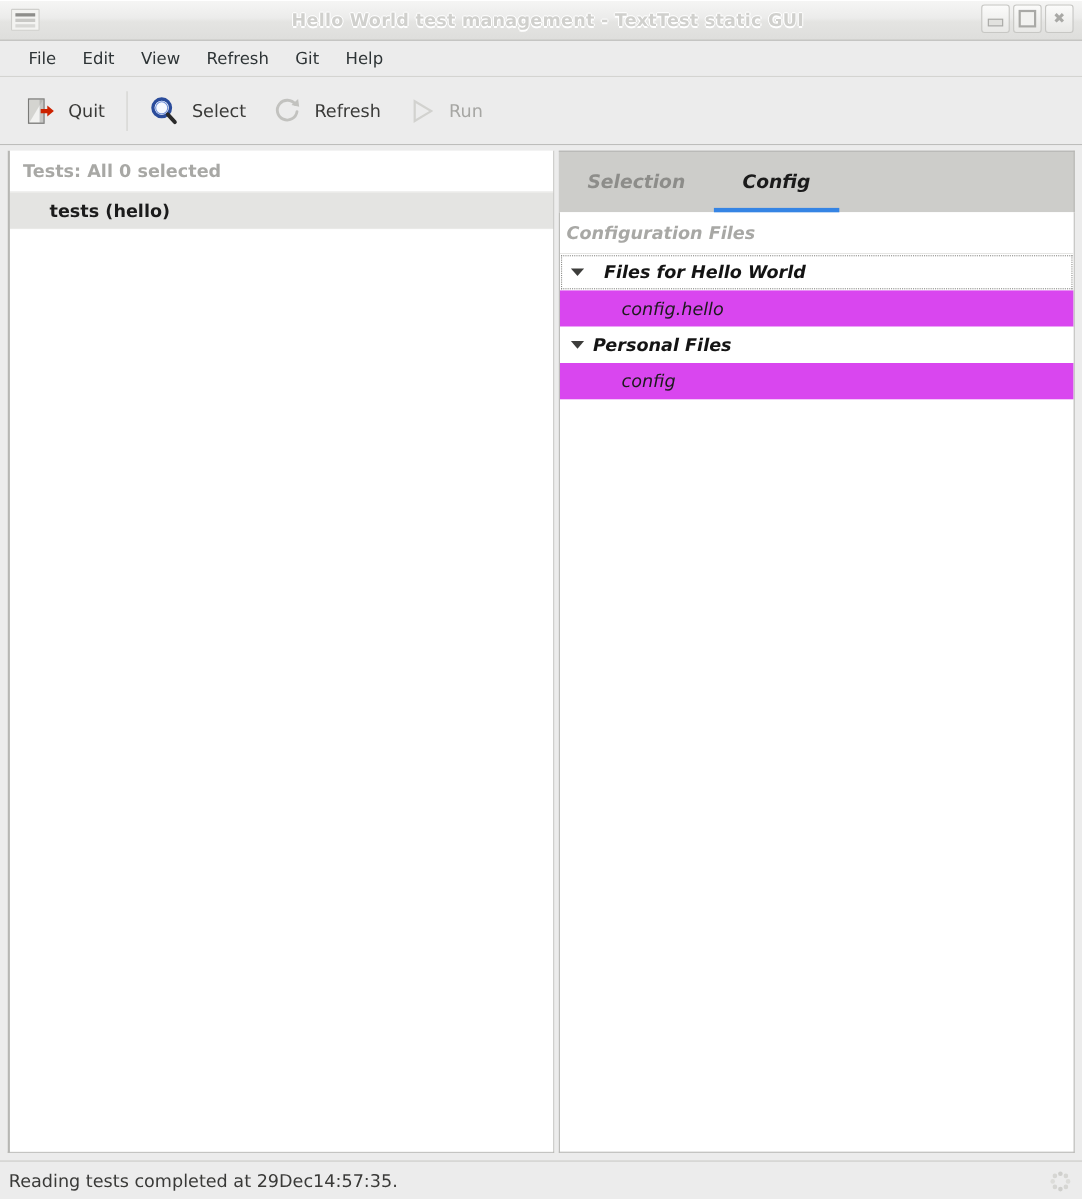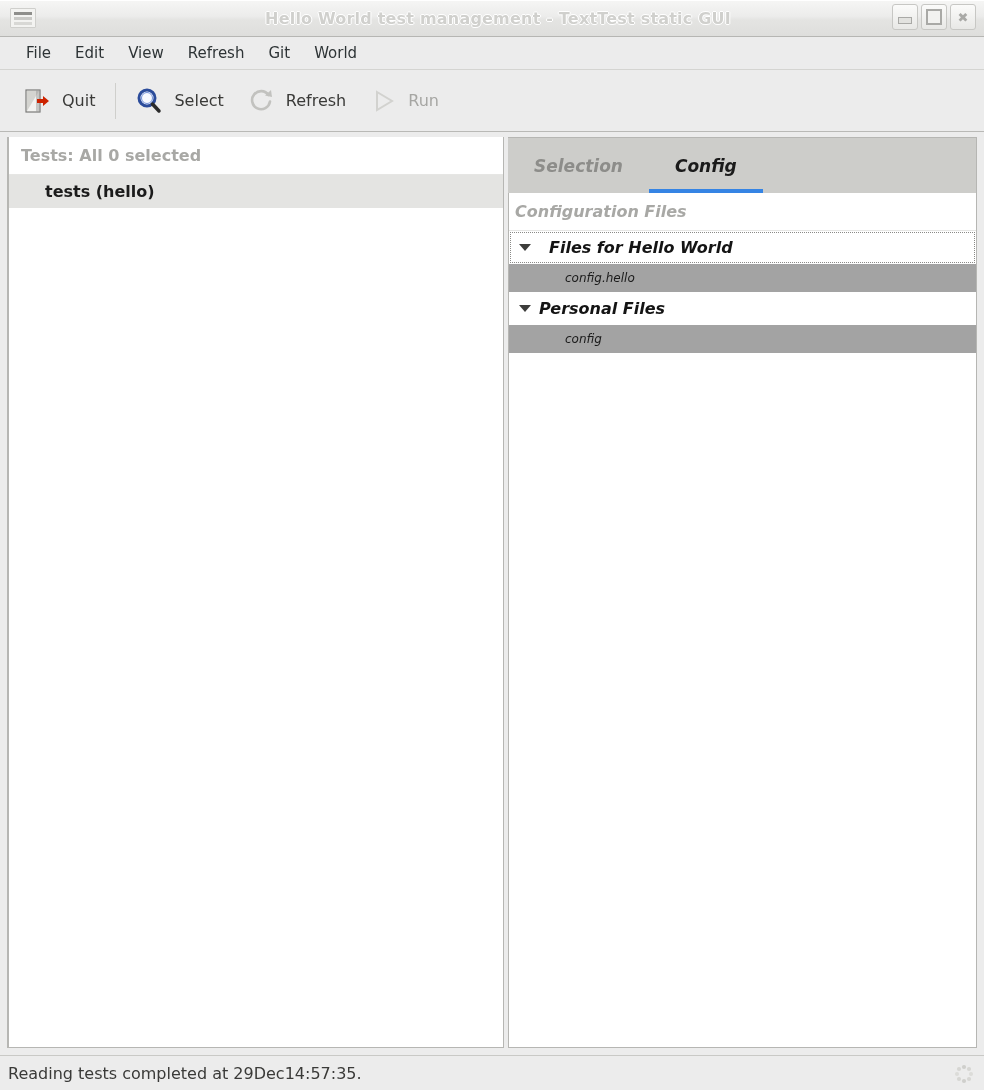--- a/index.html
+++ b/index.html
@@ -238,23 +238,23 @@
     gap: 18px;
   }
   .tri {
     width: 0; height: 0;
     border-left: 6px solid transparent;
     border-right: 6px solid transparent;
     border-top: 7px solid #3d3d3b;
     flex: 0 0 auto;
   }
   .cfg-file {
-    font-size: 12px;
+    font-size: 16px;
     color: #1b1b1b;
-    background: #a3a3a3;
+    background: #d946ef;
     padding: 7px 0 7px 56px;
     white-space: nowrap;
   }
 
   
   .statusbar {
     height: 35px;
     flex: 0 0 35px;
     background: #ececec;
     border-top: 1px solid #c9c9c6;
@@ -291,21 +291,21 @@
       </div>
     </div>
   </div>
 
   <div class="menubar">
     <div class="menu-item">File</div>
     <div class="menu-item">Edit</div>
     <div class="menu-item">View</div>
     <div class="menu-item">Refresh</div>
     <div class="menu-item">Git</div>
-    <div class="menu-item">World</div>
+    <div class="menu-item">Help</div>
   </div>
 
   <div class="toolbar">
 
     <div class="tb-item">
       <span class="icon-wrap">
         <svg width="30" height="30" viewBox="0 0 30 30">
           <rect x="4" y="4" width="14" height="22" fill="#f2f2f0" stroke="#7a7a78" stroke-width="1.2"></rect>
           <polygon points="5,5 17,5 5,25" fill="#c9c9c6" opacity="0.75"></polygon>
           <rect x="14" y="4" width="4" height="22" fill="#9a9a97" opacity="0.5"></rect>

